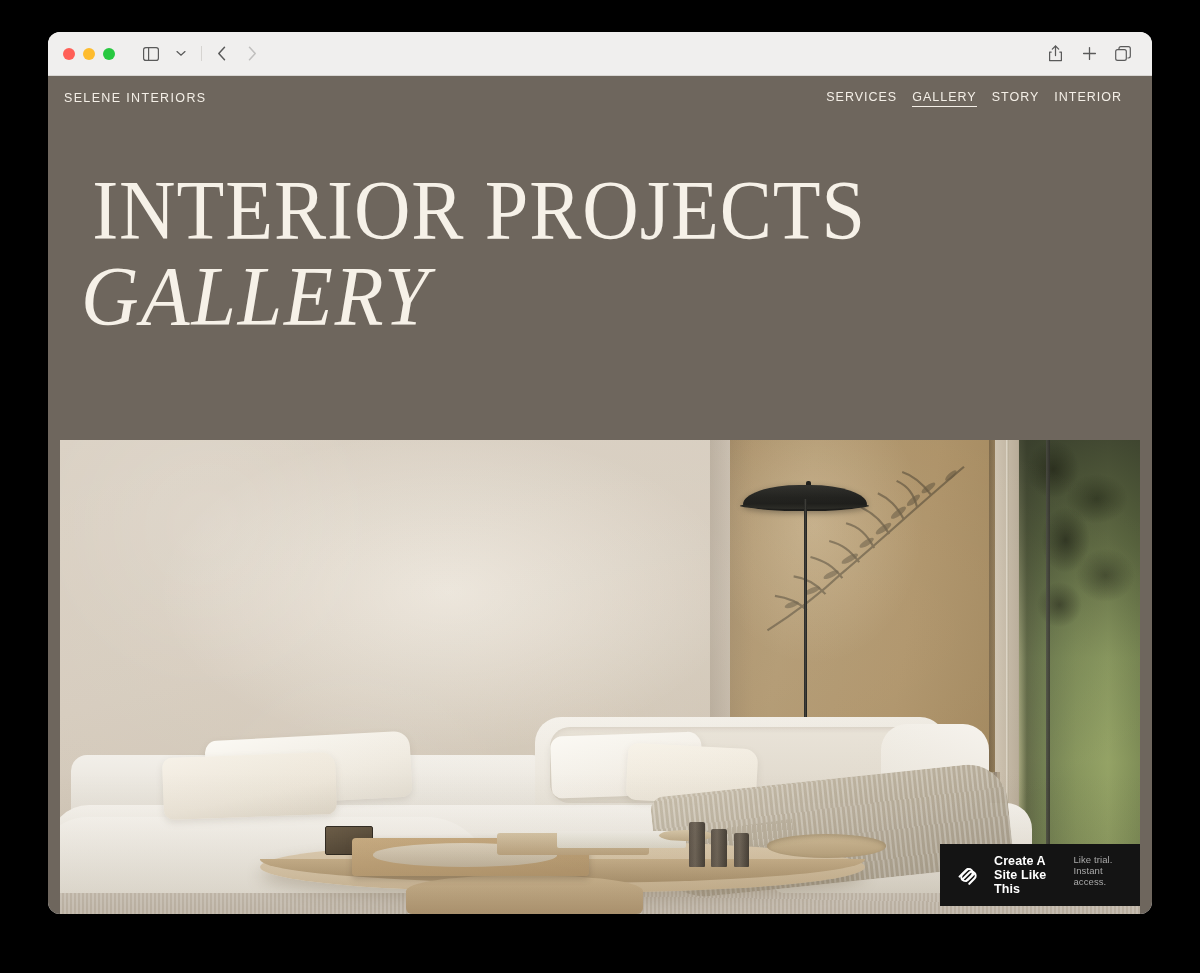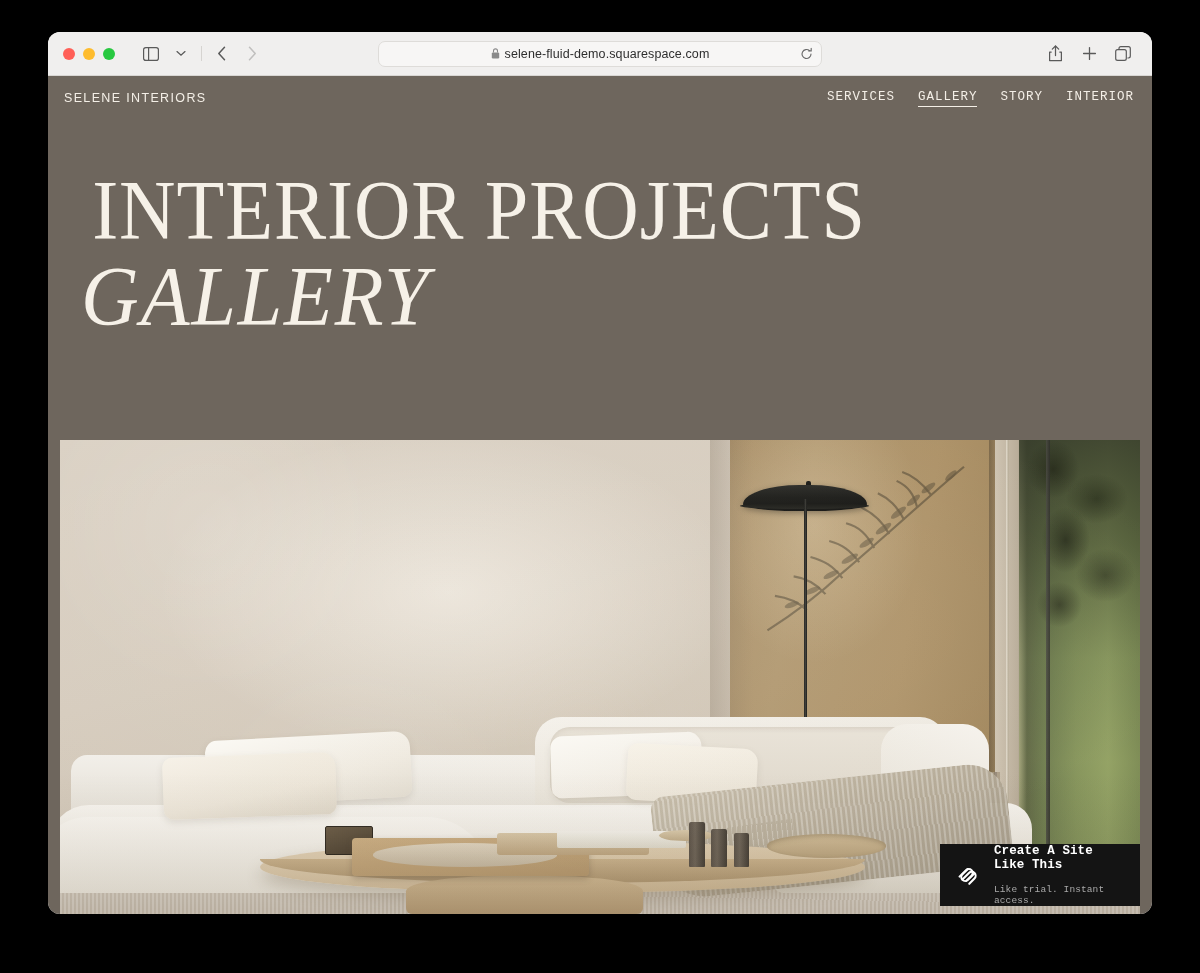--- a/index.html
+++ b/index.html
@@ -89,31 +89,30 @@
     height:838px;
     background:#6e665d;
     overflow:hidden;
   }
 
   
   #site-header {
     position:relative; z-index:5;
     height:44px;
     display:flex; align-items:center;
-    padding:0 16px 0 16px;
+    padding:0 28px 0 16px;
   }
   #site-logo {
     font-size:12.5px; letter-spacing:1.35px;
     color:#f4efe7; font-weight:400;
   }
   #site-nav {
     margin-left:auto;
-    display:flex; align-items:flex-end; gap:23px;
+    display:flex; align-items:flex-end; gap:15px;
     padding-right:2px;
-    font-family:Liberation Mono, monospace;
   }
   .nav-link {
     font-size:12.5px; letter-spacing:1.0px;
     color:#f4efe7;
     padding-bottom:2px;
     border-bottom:1px solid transparent;
   }
   .nav-link.active { border-bottom-color:#f4efe7; }
 
   
@@ -430,21 +429,21 @@
     position:absolute;
     right:12px; bottom:8px;
     width:200px; height:62px;
     background:#141414;
     display:flex; align-items:center;
     padding:0 14px;
     gap:14px;
     z-index:20;
   }
   #ss-logo { flex:0 0 auto; display:flex; }
-  #ss-text { display:flex; flex-direction:column; gap:12px;font-family:Liberation Mono, monospace; }
+  #ss-text { display:flex; flex-direction:row; gap:12px; }
   #ss-title {
     font-size:12.5px; font-weight:bold; color:#ffffff;
     letter-spacing:.1px;
   }
   #ss-sub {
     font-size:9.5px; color:#a9a9a9; letter-spacing:.1px;
   }
 </style>
 </head>
 <body>
@@ -479,37 +478,20 @@
             <path d="M7.5 1.2 L1.8 7.5 L7.5 13.8"></path>
           </svg>
         </span>
         <span class="tb-btn disabled">
           <svg width="10" height="15" viewBox="0 0 10 15" fill="none" stroke="currentColor" stroke-width="1.5" stroke-linecap="round" stroke-linejoin="round">
             <path d="M2.5 1.2 L8.2 7.5 L2.5 13.8"></path>
           </svg>
         </span>
       </div>
 
-      <div id="address-wrap">
-        <div id="address-bar">
-          <span id="lock-icon">
-            <svg width="9" height="11" viewBox="0 0 9 11" fill="none" stroke="#8a8a8a" stroke-width="1.1">
-              <rect x="0.8" y="4.4" width="7.4" height="6" rx="1.2" fill="#8a8a8a" stroke="none"></rect>
-              <path d="M2.5 4.4 V2.9 a2 2 0 0 1 4 0 V4.4"></path>
-            </svg>
-          </span>
-          <span id="address-text">selene-fluid-demo.squarespace.com</span>
-          <span id="reload-icon">
-            <svg width="13" height="13" viewBox="0 0 13 13" fill="none" stroke="currentColor" stroke-width="1.15" stroke-linecap="round">
-              <path d="M11 6.5 a4.5 4.5 0 1 1 -1.5 -3.35"></path>
-              <path d="M11.2 0.9 V3.4 H8.7"></path>
-            </svg>
-          </span>
-        </div>
-      </div>
 
       <div id="toolbar-right">
         <span class="tb-btn">
           <svg width="15" height="17" viewBox="0 0 15 17" fill="none" stroke="currentColor" stroke-width="1.25" stroke-linecap="round" stroke-linejoin="round">
             <path d="M7.5 1 V10.5"></path>
             <path d="M4.3 4.1 L7.5 1 L10.7 4.1"></path>
             <path d="M3.2 7 H1.6 V15.6 H13.4 V7 H11.8"></path>
           </svg>
         </span>
         <span class="tb-btn">

